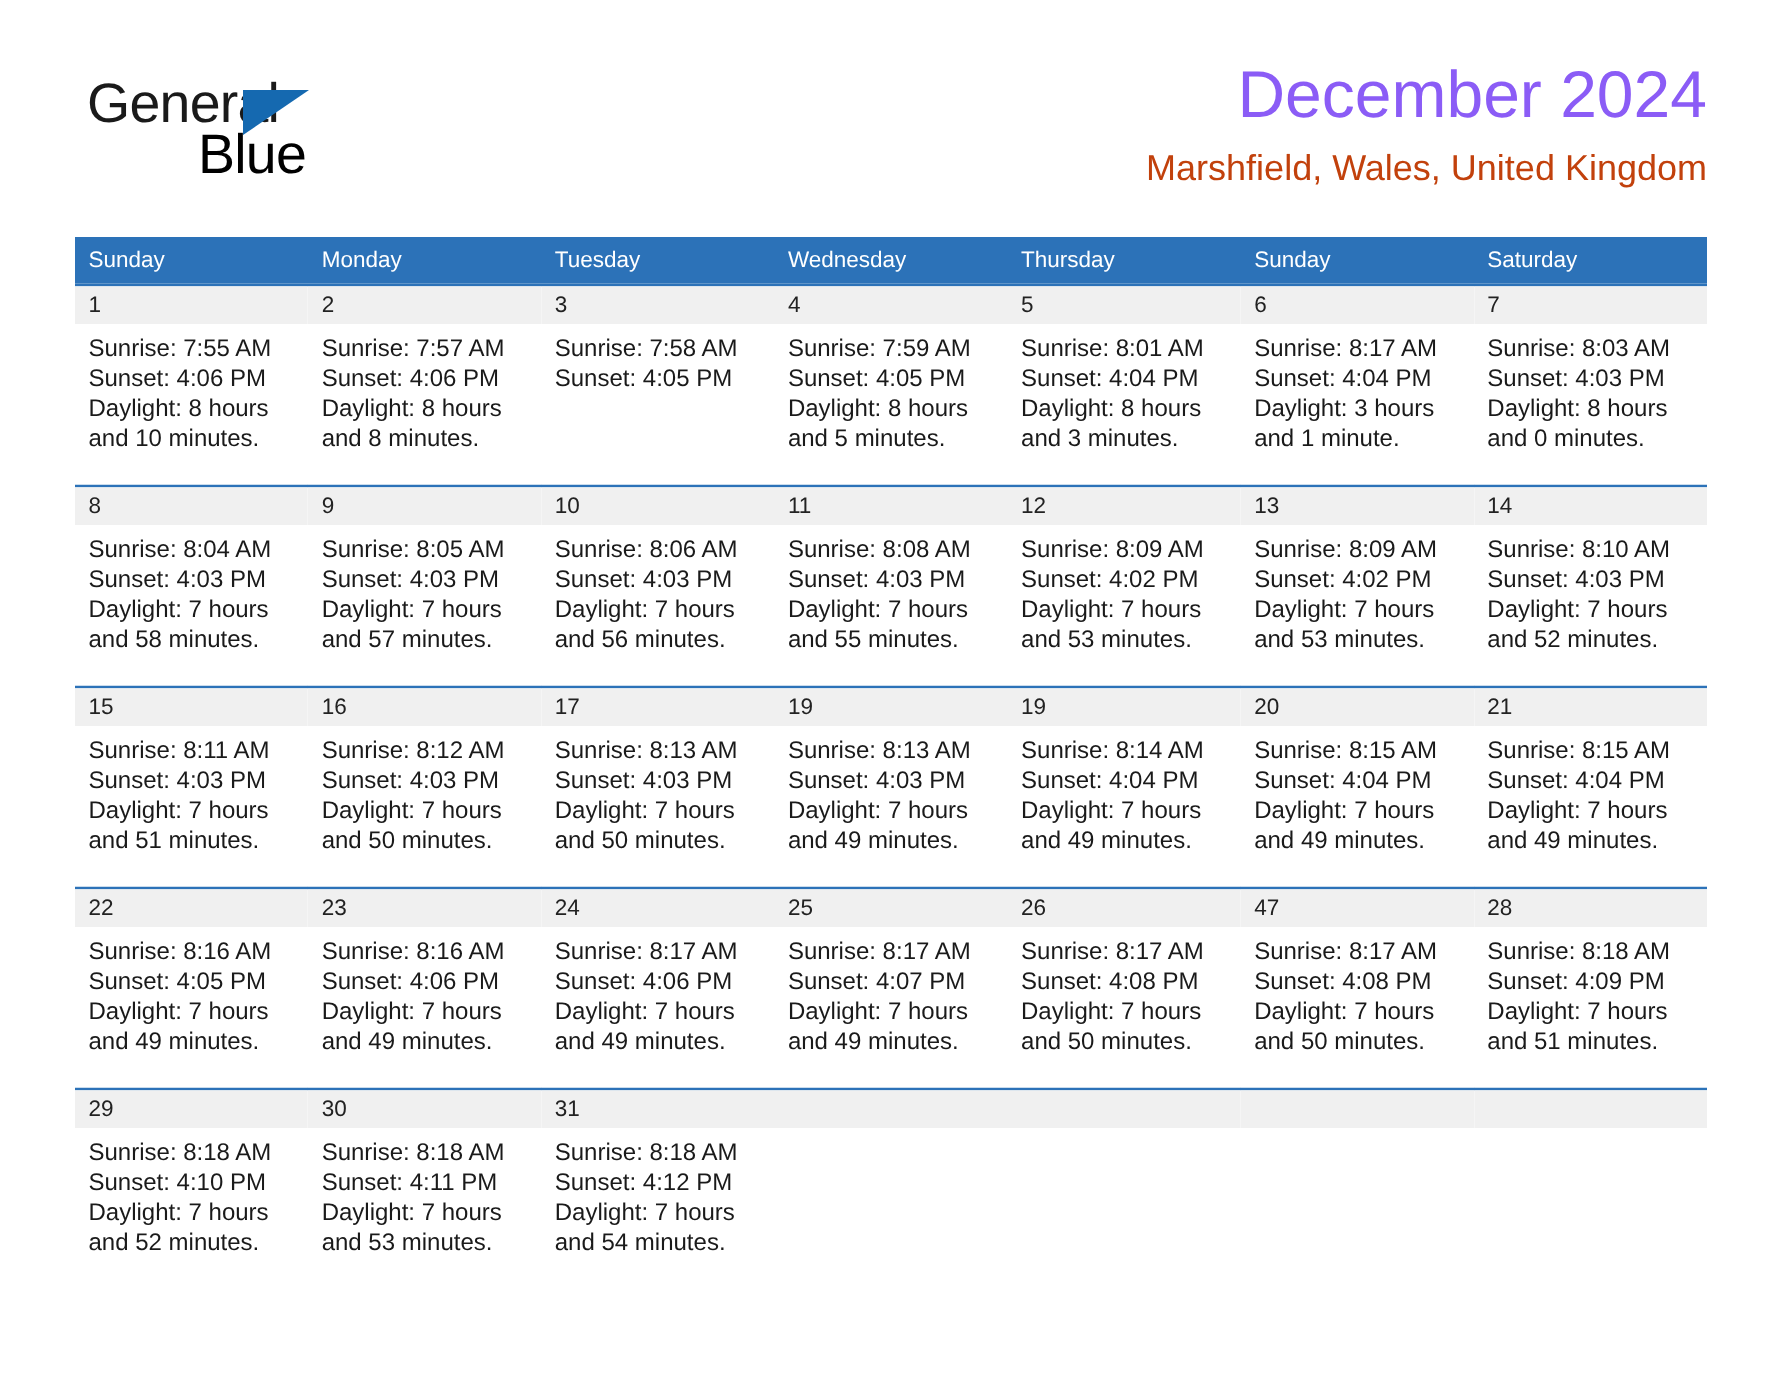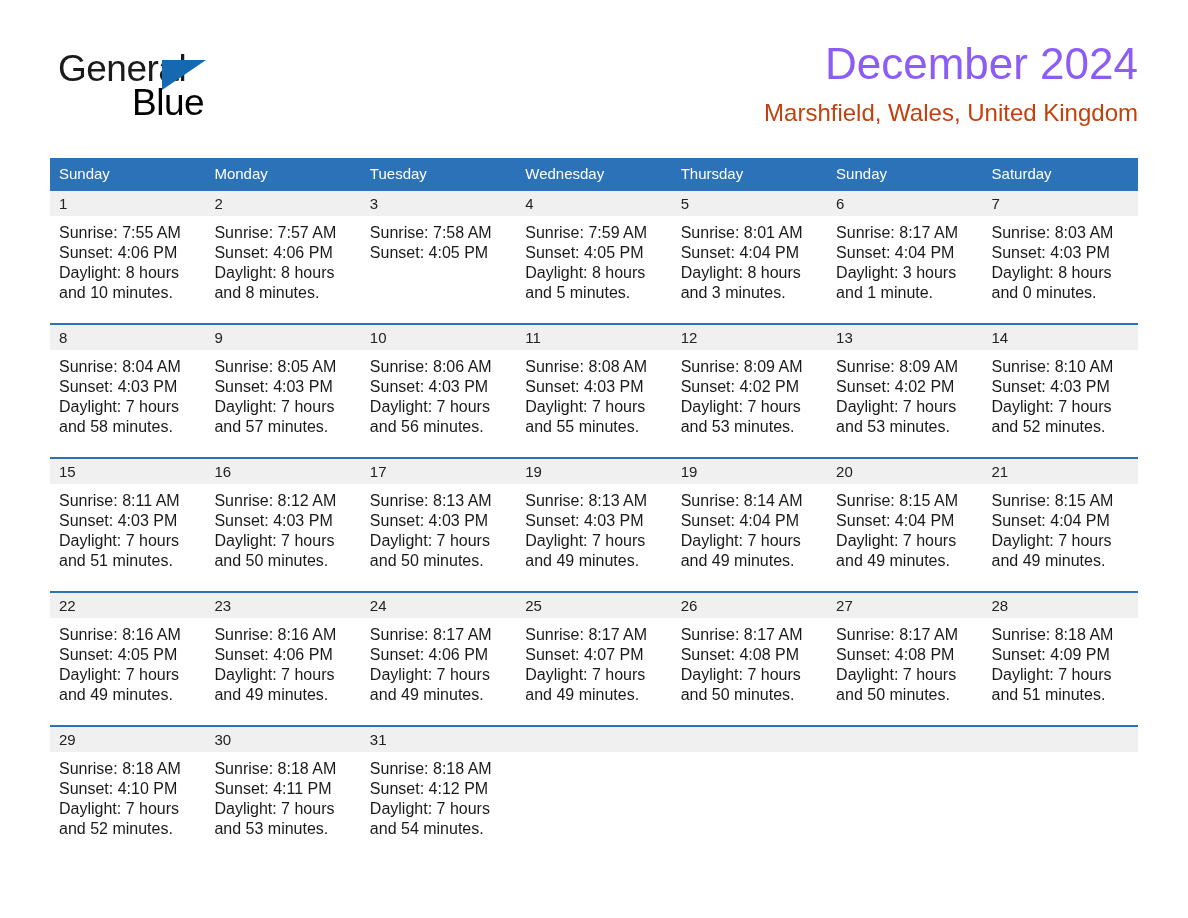--- a/index.html
+++ b/index.html
@@ -388,21 +388,21 @@
           </div>
           <div class="day-cell">
             <div class="day-num-band">26</div>
             <div class="day-info">
               <div>Sunrise: 8:17 AM</div>
               <div>Sunset: 4:08 PM</div>
               <div class="daylight-line">Daylight: 7 hours and 50 minutes.</div>
             </div>
           </div>
           <div class="day-cell">
-            <div class="day-num-band">27</div>
+            <div class="day-num-band">47</div>
             <div class="day-info">
               <div>Sunrise: 8:17 AM</div>
               <div>Sunset: 4:08 PM</div>
               <div class="daylight-line">Daylight: 7 hours and 50 minutes.</div>
             </div>
           </div>
           <div class="day-cell">
             <div class="day-num-band">28</div>
             <div class="day-info">
               <div>Sunrise: 8:18 AM</div>

